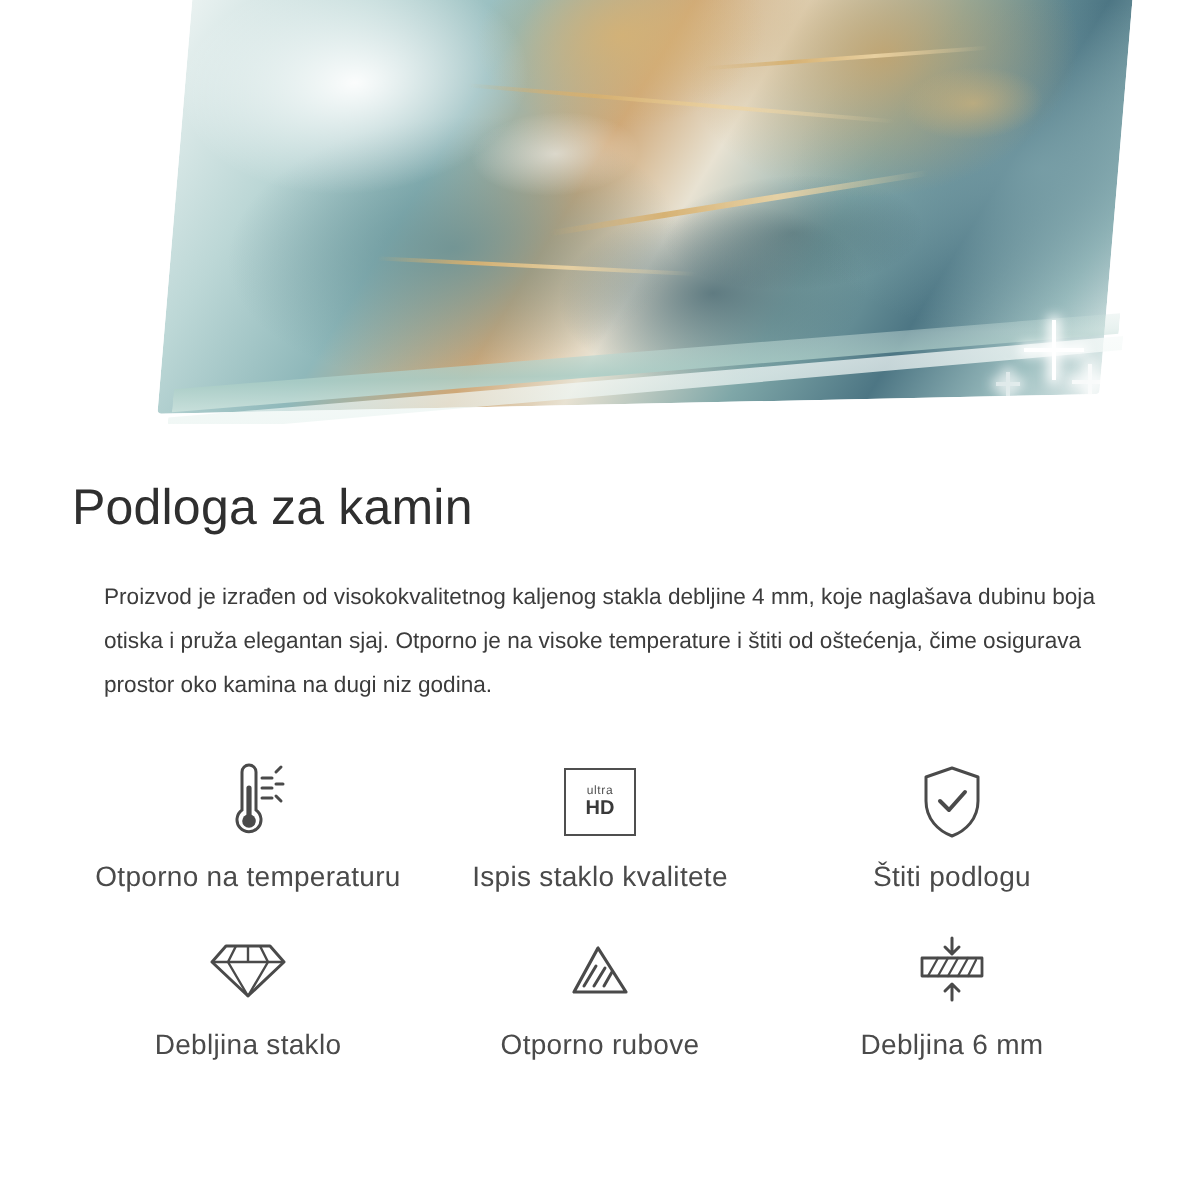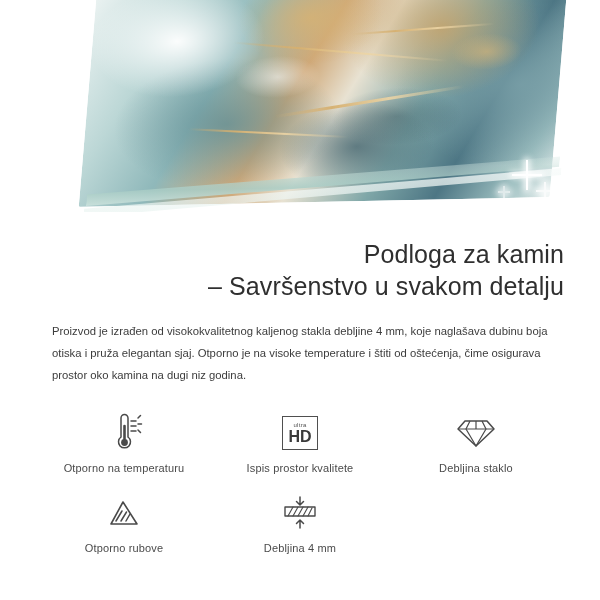--- a/index.html
+++ b/index.html
@@ -116,21 +116,20 @@
     padding: 26px 36px 0 36px;
   }
 
   .title {
     font-size: 25px;
     font-weight: 400;
     line-height: 1.28;
     color: #2f2f2f;
     letter-spacing: 0.1px;
     margin: 0 0 18px 0;
-    text-align: right;
   }
   .title .line {
     display: block;
   }
 
   .body-text {
     font-size: 11.3px;
     line-height: 1.95;
     color: #3c3c3c;
     margin: 16px;
@@ -152,21 +151,21 @@
     text-align: center;
   }
   .feature-icon {
     height: 42px;
     display: flex;
     align-items: center;
     justify-content: center;
     margin-bottom: 8px;
   }
   .feature-label {
-    font-size: 11px;
+    font-size: 14px;
     color: #4a4a4a;
     letter-spacing: .15px;
   }
 
   .hd-badge {
     width: 34px;
     height: 32px;
     border: 1.6px solid #4f4f4f;
     display: flex;
     flex-direction: column;
@@ -174,21 +173,21 @@
     justify-content: center;
     line-height: 1;
   }
   .hd-badge .ultra {
     font-size: 6px;
     letter-spacing: .3px;
     color: #4f4f4f;
     margin-bottom: 1px;
   }
   .hd-badge .hd {
-    font-size: 16px;
+    font-size: 10px;
     font-weight: 700;
     color: #3a3a3a;
   }
 </style>
 </head>
 <body>
 
 <div class="page">
 
   <div class="hero">
@@ -201,21 +200,20 @@
     <div class="glass-edge"></div>
     <div class="glass-edge2"></div>
     <span class="sparkle s1"></span>
     <span class="sparkle s2"></span>
     <span class="sparkle s3"></span>
   </div>
 
   <div class="content">
     <h1 class="title">
       <span class="line">Podloga za kamin</span>
-      <span class="line">– Savršenstvo u svakom detalju</span>
     </h1>
 
     <p class="body-text">Proizvod je izrađen od visokokvalitetnog kaljenog stakla debljine 4 mm, koje naglašava dubinu boja otiska i pruža elegantan sjaj. Otporno je na visoke temperature i štiti od oštećenja, čime osigurava prostor oko kamina na dugi niz godina.</p>
 
     <div class="features">
 
       <div class="feature">
         <div class="feature-icon">
           <svg width="40" height="42" viewBox="0 0 40 42" fill="none" stroke="#4a4a4a" stroke-width="1.5" stroke-linecap="round">
             <path d="M17 6a3.5 3.5 0 0 1 7 0v19a6 6 0 1 1-7 0V6z"></path>
@@ -228,23 +226,32 @@
         <div class="feature-label">Otporno na temperaturu</div>
       </div>
 
       <div class="feature">
         <div class="feature-icon">
           <div class="hd-badge">
             <span class="ultra">ultra</span>
             <span class="hd">HD</span>
           </div>
         </div>
-        <div class="feature-label">Ispis prostor kvalitete</div>
-      </div>
-
+        <div class="feature-label">Ispis staklo kvalitete</div>
+      </div>
+
+      <div class="feature">
+        <div class="feature-icon">
+          <svg width="36" height="42" viewBox="0 0 36 42" fill="none" stroke="#4a4a4a" stroke-width="1.5" stroke-linecap="round" stroke-linejoin="round">
+            <path d="M18 4l13 4.5v12c0 9-6.2 15-13 17.5C11.2 35.5 5 29.5 5 20.5v-12L18 4z"></path>
+            <path d="M12 20.5l4.5 4.5L24.5 16" stroke-width="2"></path>
+          </svg>
+        </div>
+        <div class="feature-label">Štiti podlogu</div>
+      </div>
 
       <div class="feature">
         <div class="feature-icon">
           <svg width="40" height="36" viewBox="0 0 40 36" fill="none" stroke="#4a4a4a" stroke-width="1.5" stroke-linejoin="round">
             <path d="M9 6h22l7 8-18 17L2 14 9 6z"></path>
             <path d="M2 14h36" stroke-width="1.2"></path>
             <path d="M14 6l-4 8 10 17 10-17-4-8" stroke-width="1.2"></path>
             <path d="M20 6v8" stroke-width="1.2"></path>
           </svg>
         </div>
@@ -263,18 +270,18 @@
 
       <div class="feature">
         <div class="feature-icon">
           <svg width="42" height="38" viewBox="0 0 42 38" fill="none" stroke="#4a4a4a" stroke-width="1.5" stroke-linecap="round" stroke-linejoin="round">
             <path d="M21 3v7M17.5 7.5L21 11l3.5-3.5"></path>
             <rect x="6" y="13" width="30" height="9" stroke-width="1.4"></rect>
             <path d="M9 22l5-9M14 22l5-9M19 22l5-9M24 22l5-9M29 22l4-8" stroke-width="1.1"></path>
             <path d="M21 34v-7M17.5 29.5L21 26l3.5 3.5"></path>
           </svg>
         </div>
-        <div class="feature-label">Debljina 4 mm</div>
+        <div class="feature-label">Debljina 6 mm</div>
       </div>
 
     </div>
   </div>
 </div>
 
 </body></html>

